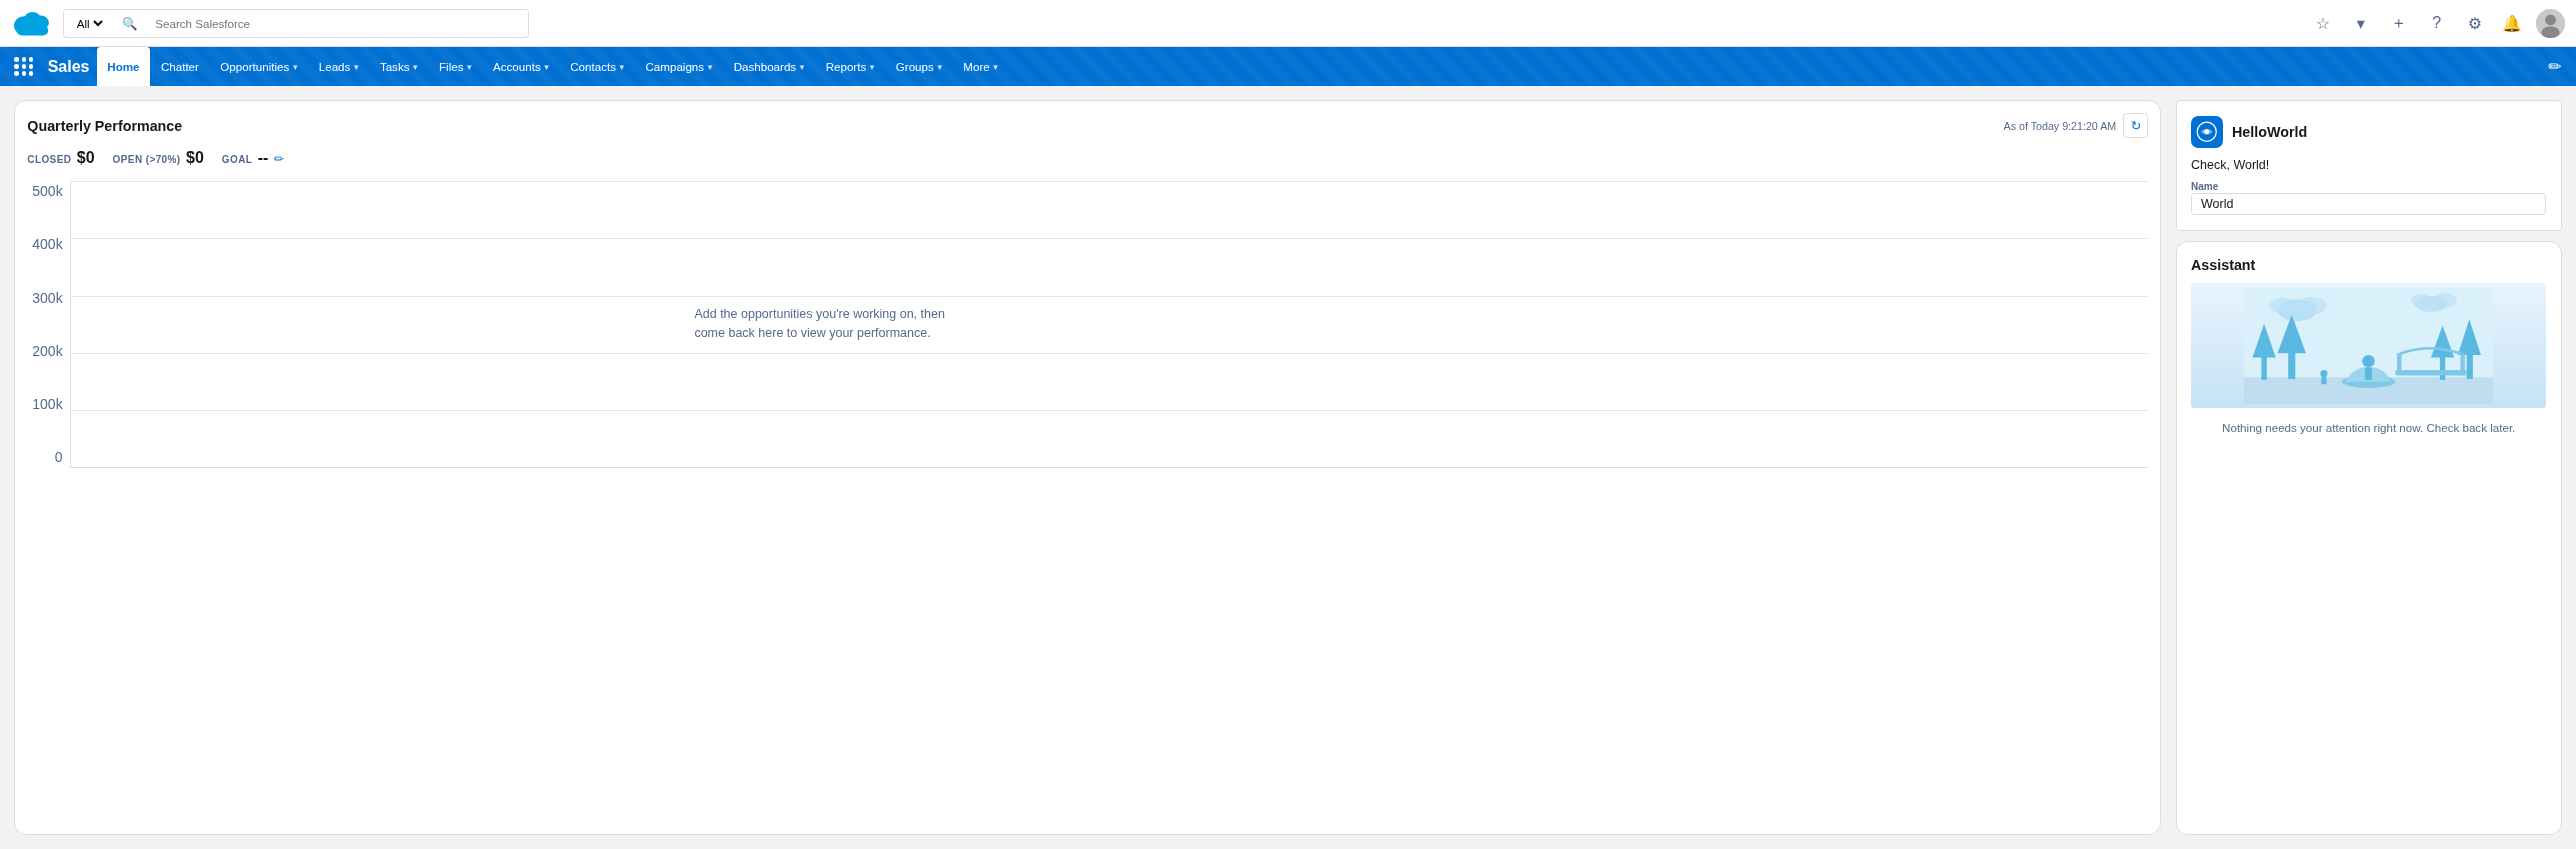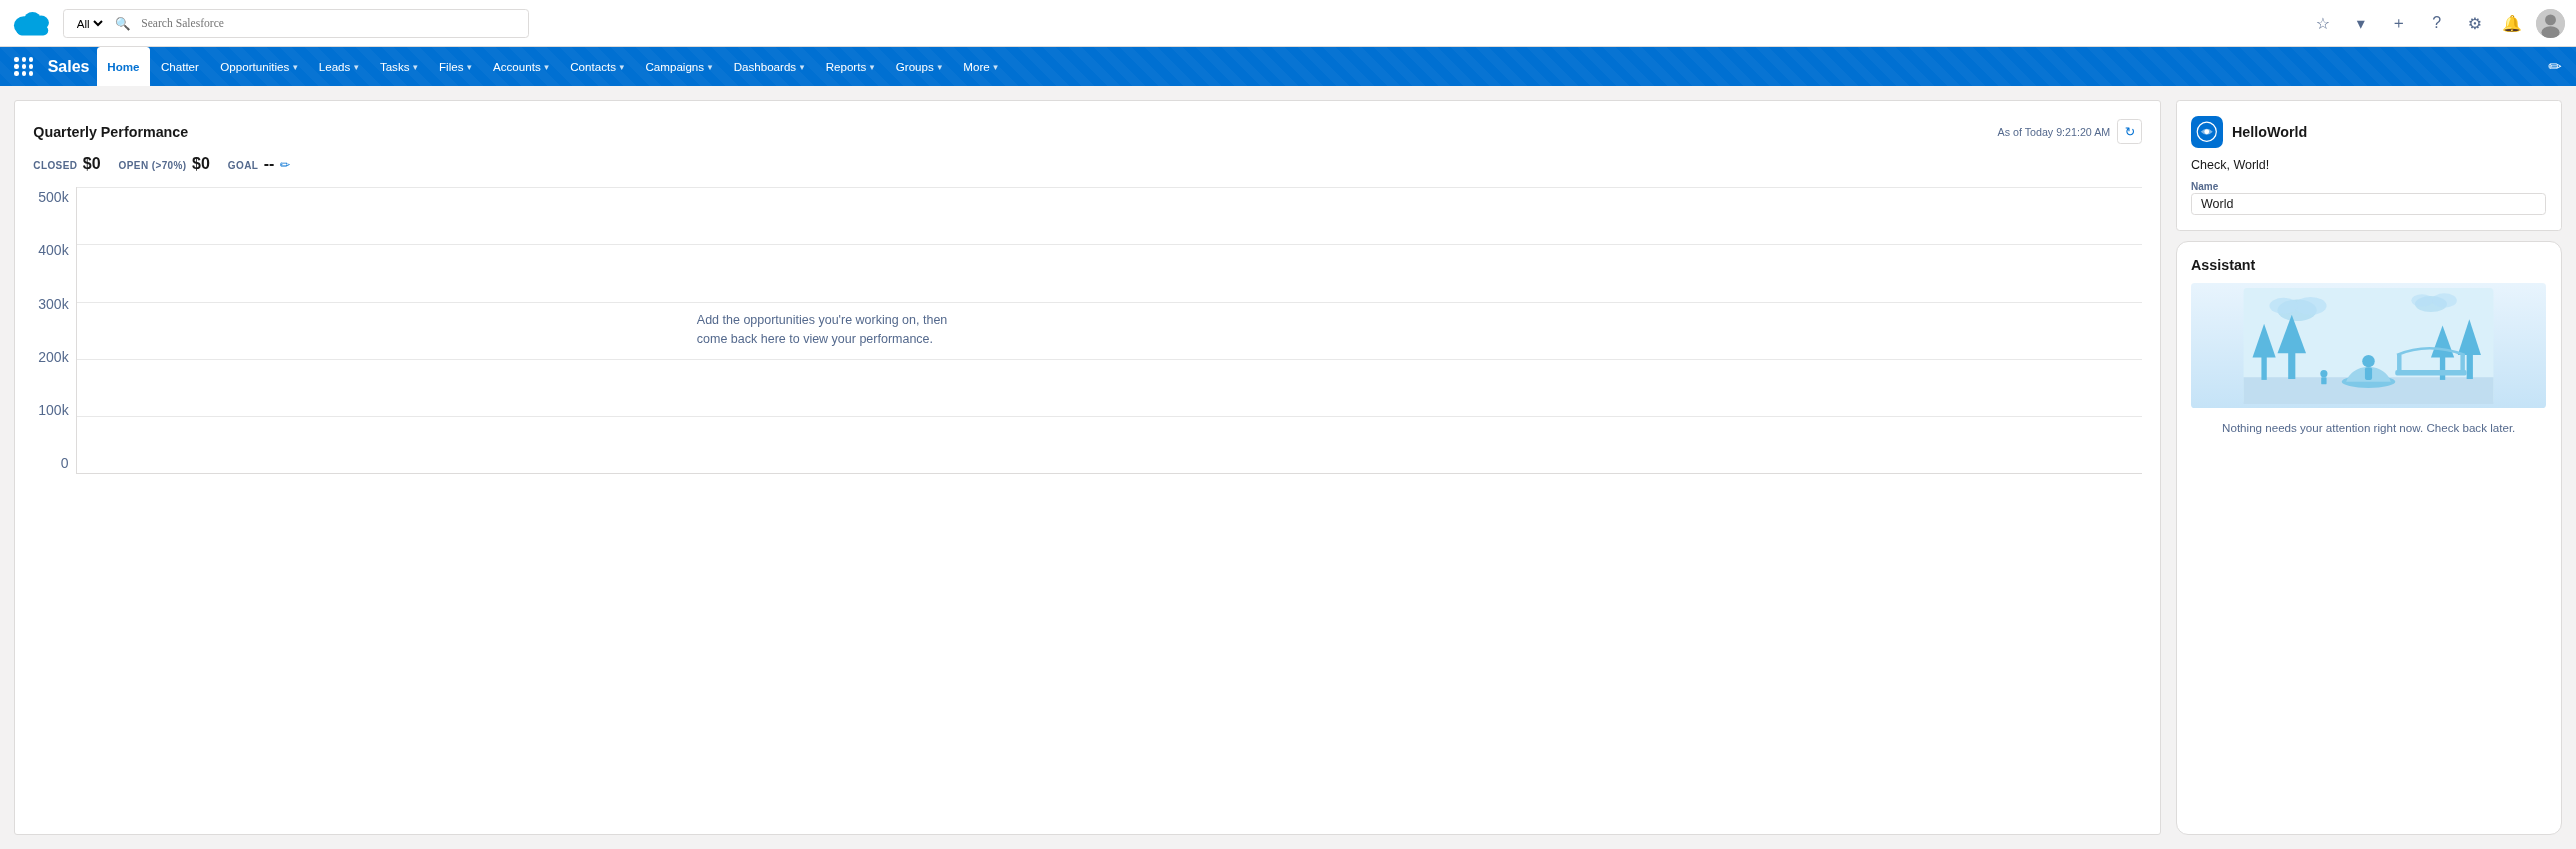--- a/index.html
+++ b/index.html
@@ -32,35 +32,34 @@
     .search-bar {
       display: flex;
       align-items: center;
       border: 0.9px solid #dddbda;
       border-radius: 3.6px;
       background: #fff;
       flex: 1;
       max-width: 466px;
       height: 29px;
       padding: 0 9px;
-      gap: 10px;
+      gap: 17px;
     }
     .search-bar select {
       border: none;
       outline: none;
       font-size: 11.6px;
       background: transparent;
       cursor: pointer;
     }
     .search-bar input {
       border: none;
       outline: none;
       font-size: 11.6px;
       width: 100%;
-      font-family: Liberation Serif, serif;
     }
     .top-bar-right {
       margin-left: auto;
       display: flex;
       align-items: center;
       gap: 9px;
     }
     .icon-btn {
       width: 29px;
       height: 29px;
@@ -157,23 +156,23 @@
       display: flex;
       gap: 14.3px;
       padding: 14.3px;
       min-height: calc(100vh - 86px);
     }
 
     
     .left-panel {
       flex: 1;
       background: #fff;
-      border-radius: 3px;
+      border-radius: 12px;
       border: 0.9px solid #dddbda;
-      padding: 18px;
+      padding: 12px;
       min-height: 358px;
     }
     .panel-header {
       display: flex;
       align-items: center;
       justify-content: space-between;
       margin-bottom: 10.7px;
     }
     .panel-title {
       font-size: 14.3px;

